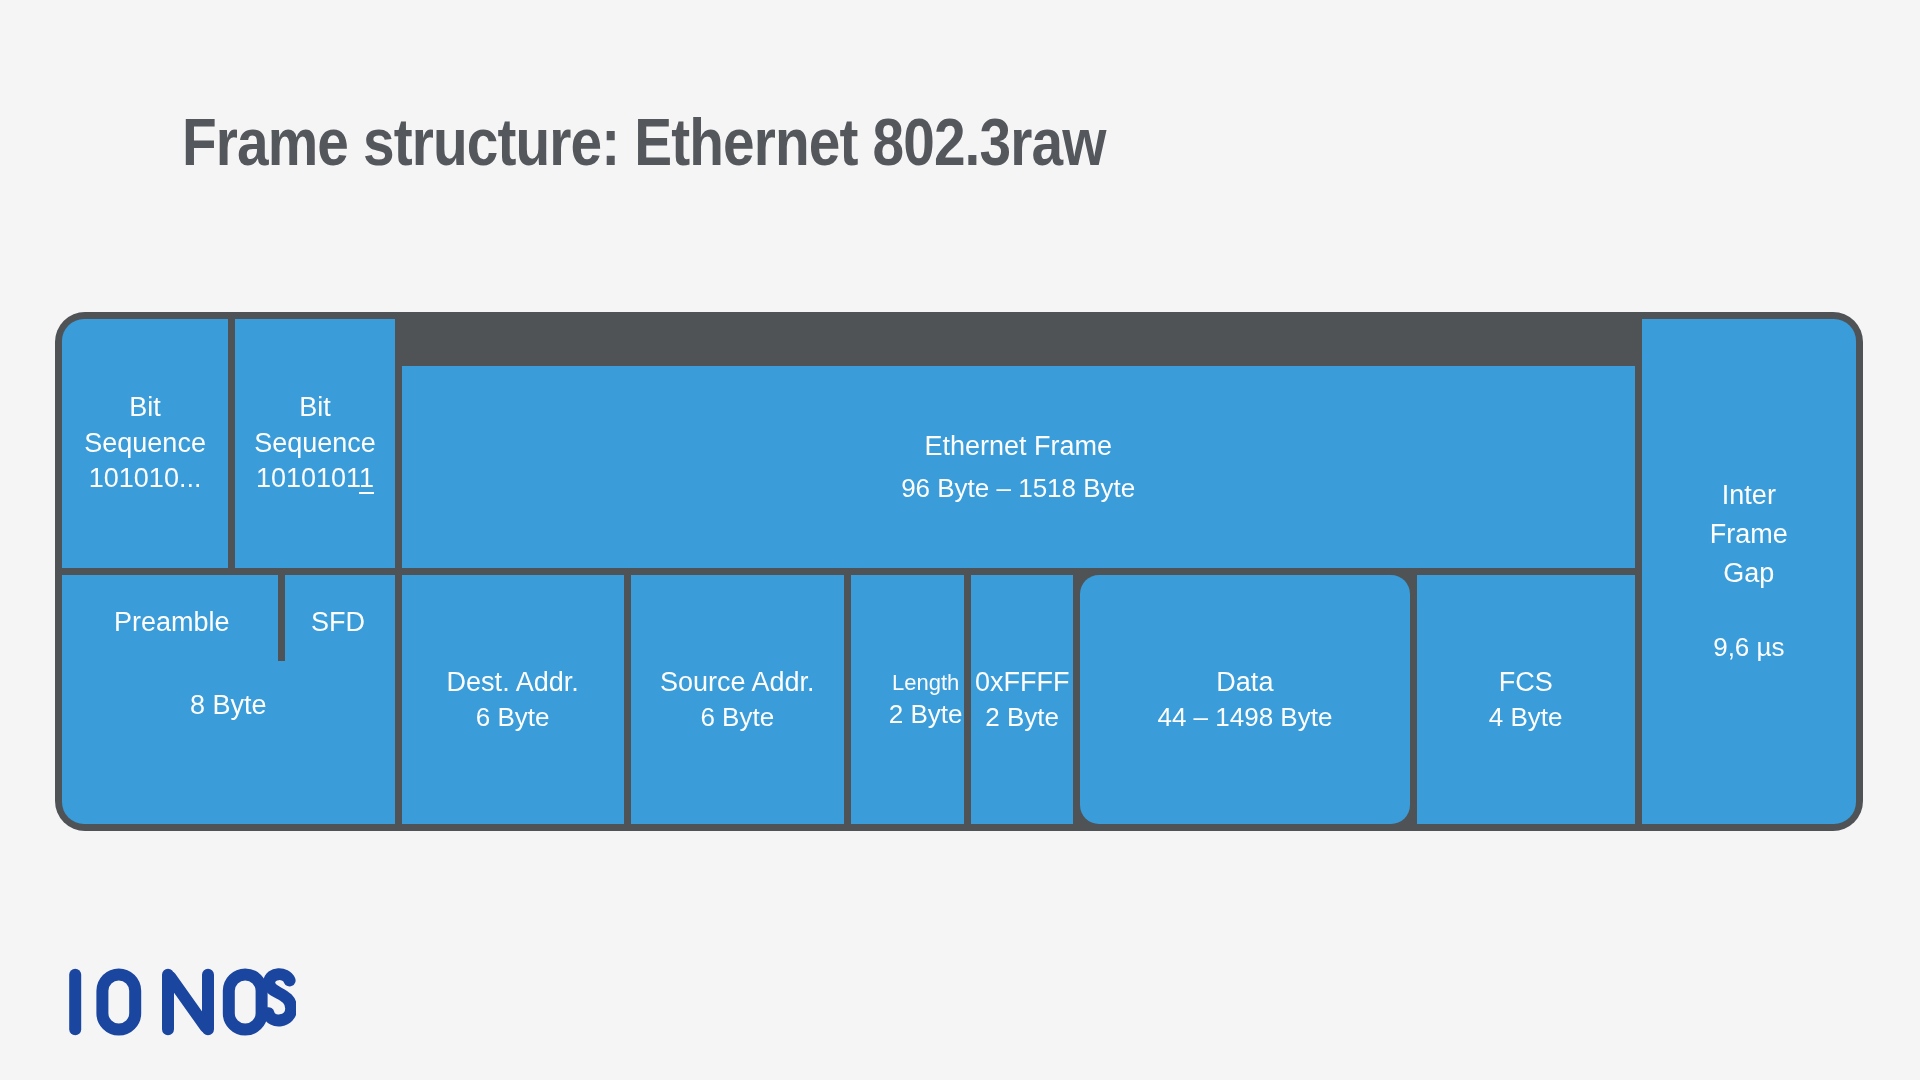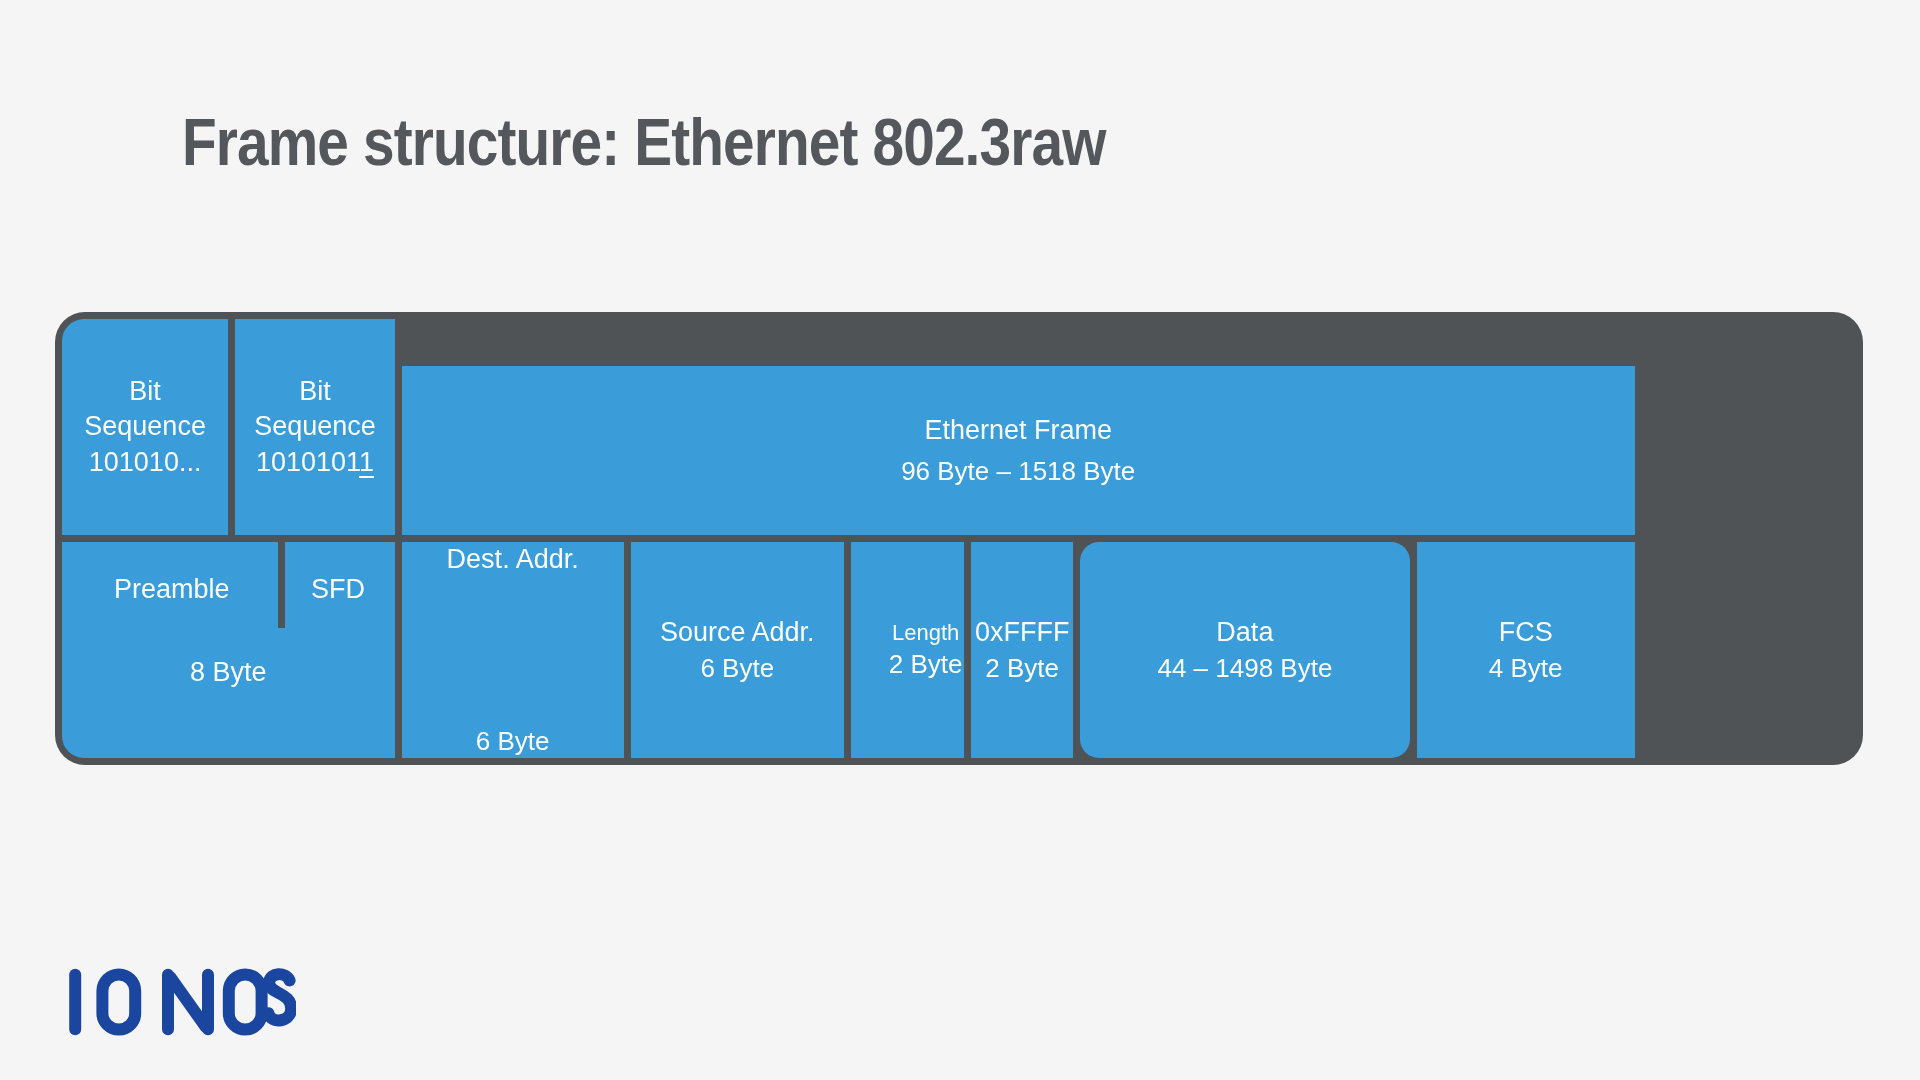--- a/index.html
+++ b/index.html
@@ -26,21 +26,21 @@
     letter-spacing:-1px;
     color:var(--title-color);
     transform:scaleX(0.86);
     transform-origin:left center;
     white-space:nowrap;
   }
   
   .frame{
     position:absolute;
     left:55px; top:312px;
-    width:1808px; height:453px;
+    width:1808px; height:519px;
     background:var(--box-border);
     border-radius:30px;
     display:grid;
     grid-template-columns:173fr 166fr 231fr 222fr 118fr 106fr 343fr 227fr 223fr;
     grid-template-rows:1fr 1fr;
     gap:7px;
     padding:7px;
   }
   .cell{
     background:var(--box-fill);
@@ -54,21 +54,21 @@
     line-height:1.32;
   }
   .size-line{font-size:26px;}
   .c-bitseq1{grid-column:1;grid-row:1;border-top-left-radius:22px;}
   .c-bitseq2{grid-column:2;grid-row:1;}
   .c-eth{grid-column:3/9;grid-row:1;margin-top:47px;}
   .c-eth .size-line{margin-top:6px;}
   .c-ifg{grid-column:9;grid-row:1/3;border-top-right-radius:22px;border-bottom-right-radius:22px;line-height:1.45;}
   .c-ifg .ifg-spacer{height:36px;}
   .c-preamble{grid-column:1/3;grid-row:2;border-bottom-left-radius:22px;position:relative;display:block;}
-  .c-dest{grid-column:3;grid-row:2;justify-content:space-between;}
+  .c-dest{grid-column:3;grid-row:2;}
   .c-source{grid-column:4;grid-row:2;}
   .c-length{grid-column:5;grid-row:2;padding-left:36px;}
   .c-length .name-line{font-size:22px;}
   .c-xffff{grid-column:6;grid-row:2;}
   .c-data{grid-column:7;grid-row:2;border-radius:19px;}
   .c-fcs{grid-column:8;grid-row:2;}
   .name-line{display:block;}
   .underlined-bit{text-decoration:underline;text-underline-offset:5px;text-decoration-thickness:2px;}
   
   .preamble-top{height:95px;display:flex;}
@@ -103,20 +103,27 @@
     <span class="name-line">Bit</span>
     <span class="name-line">Sequence</span>
     <span class="name-line"><span>1010101</span><span class="underlined-bit">1</span></span>
   </div>
 
   <div class="cell c-eth">
     <span class="name-line">Ethernet Frame</span>
     <span class="size-line">96 Byte – 1518 Byte</span>
   </div>
 
+  <div class="cell c-ifg">
+    <span class="name-line">Inter</span>
+    <span class="name-line">Frame</span>
+    <span class="name-line">Gap</span>
+    <span class="ifg-spacer"></span>
+    <span class="size-line">9,6 µs</span>
+  </div>
 
   <div class="cell c-preamble">
     <div class="preamble-top">
       <span class="preamble-name">Preamble</span>
       <span class="sfd-name">SFD</span>
     </div>
     <span class="preamble-divider"></span>
     <span class="preamble-size">8 Byte</span>
   </div>
 

